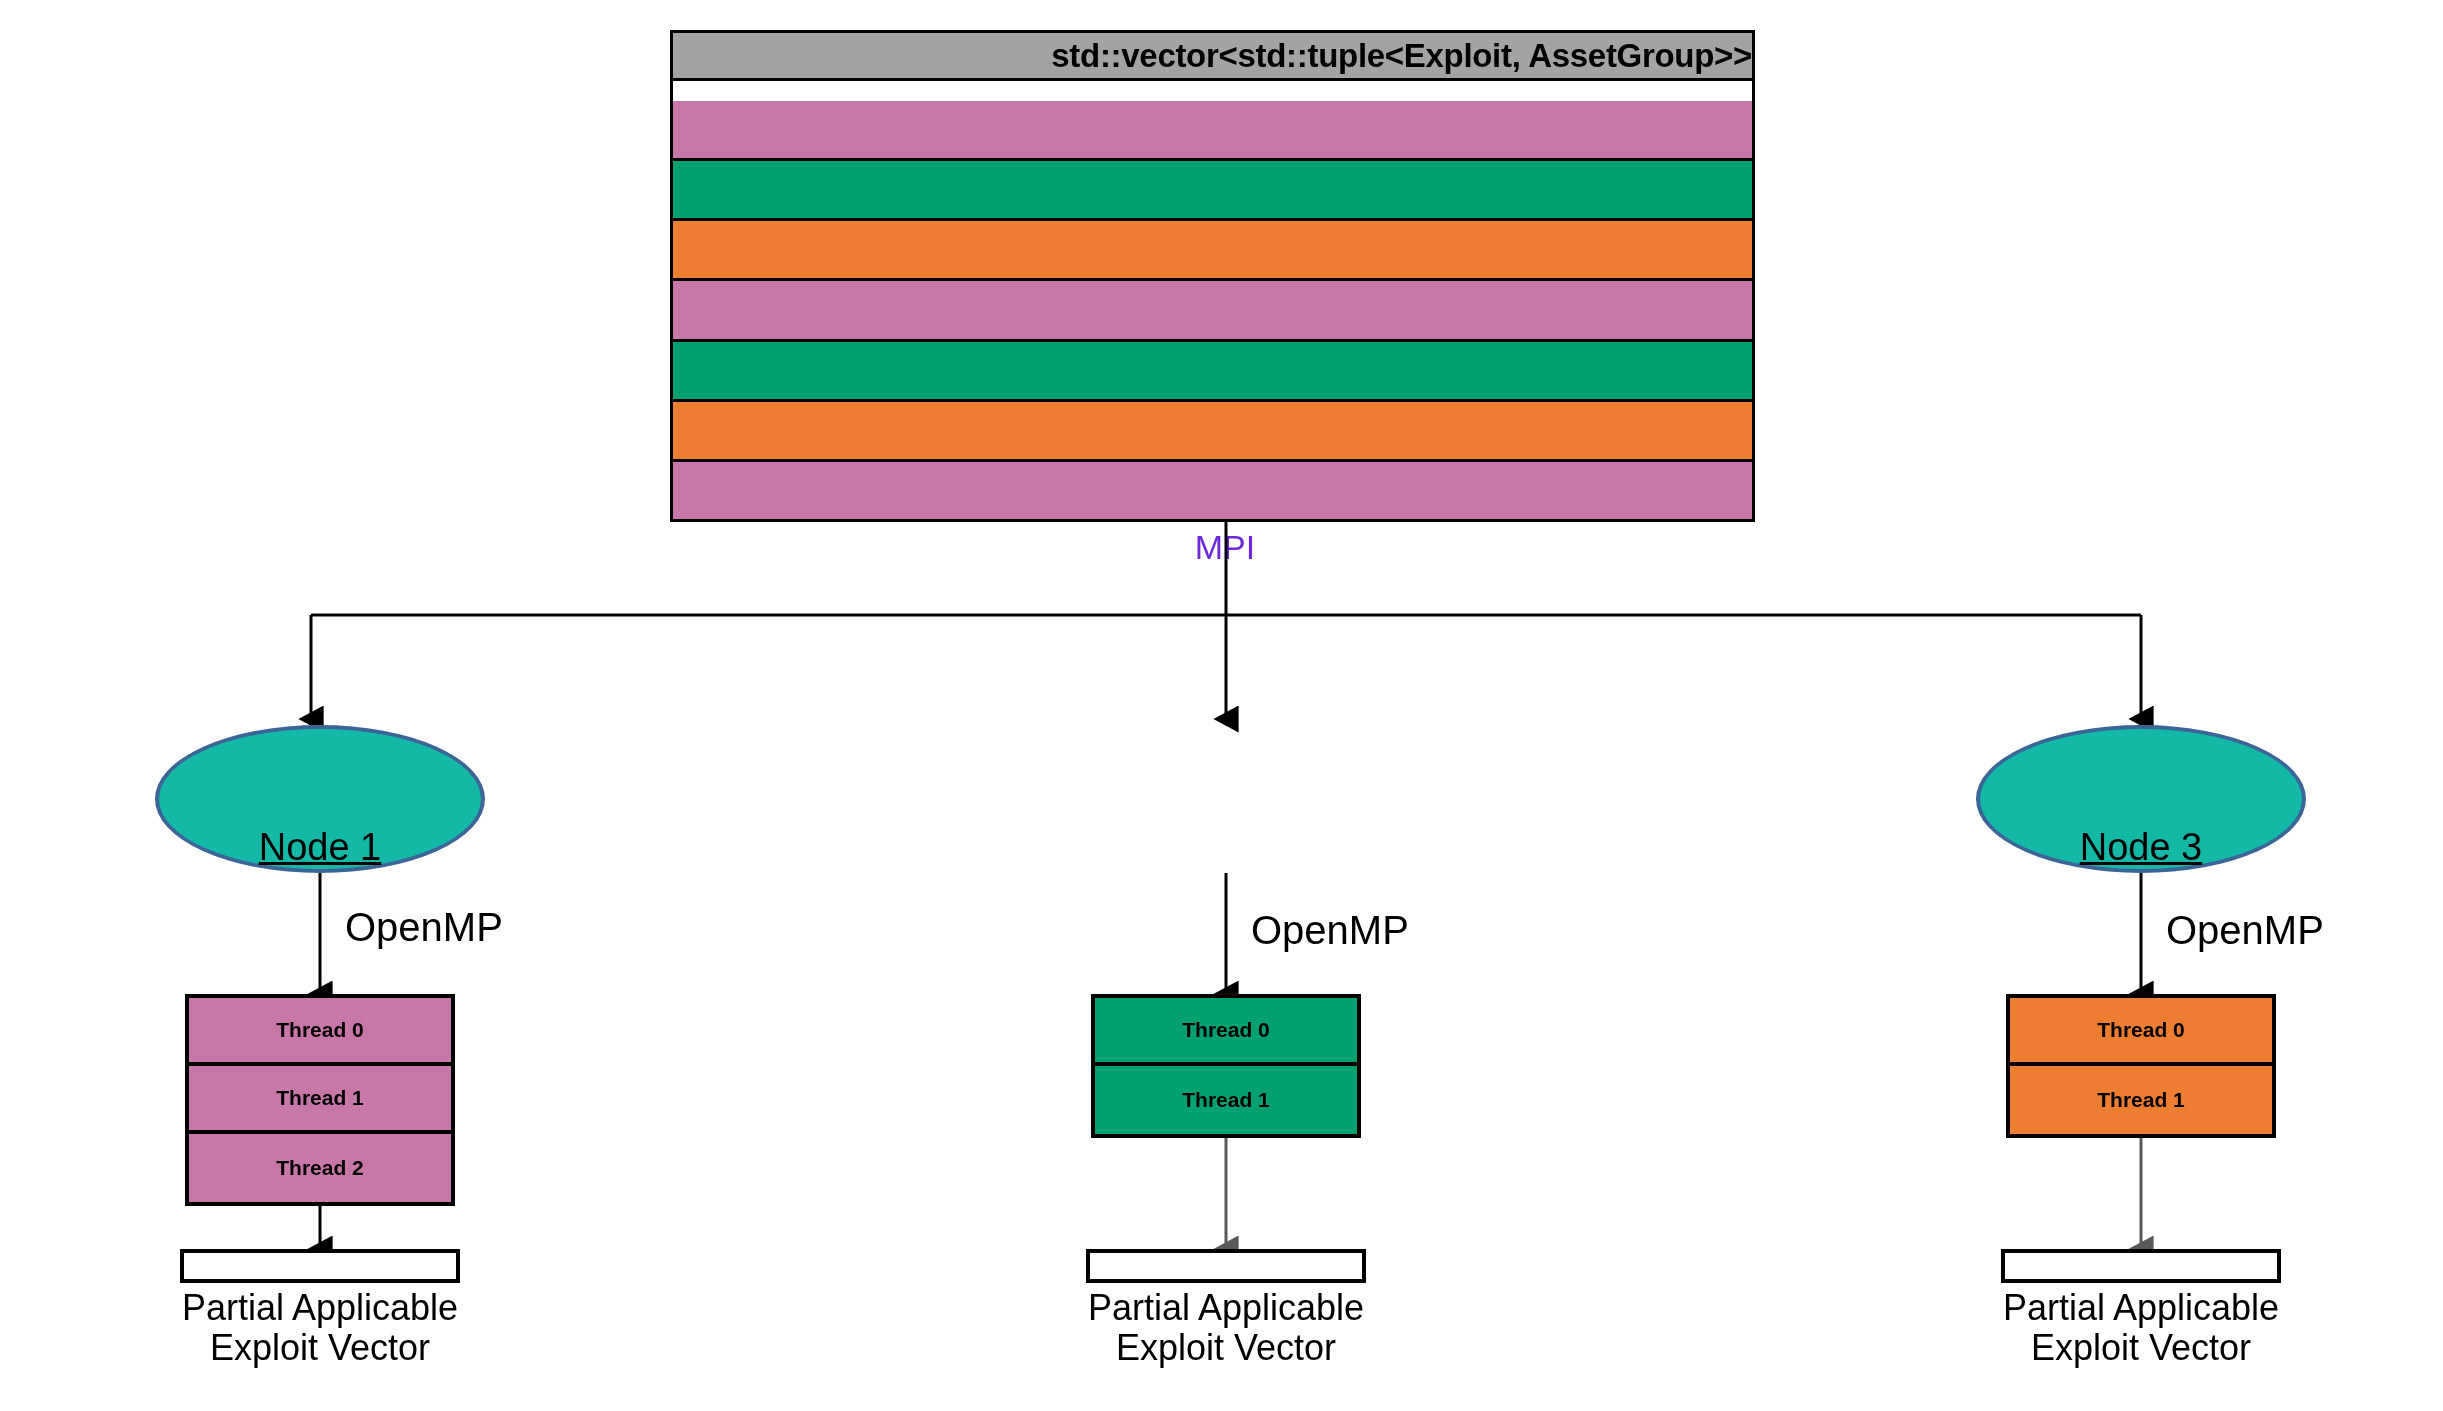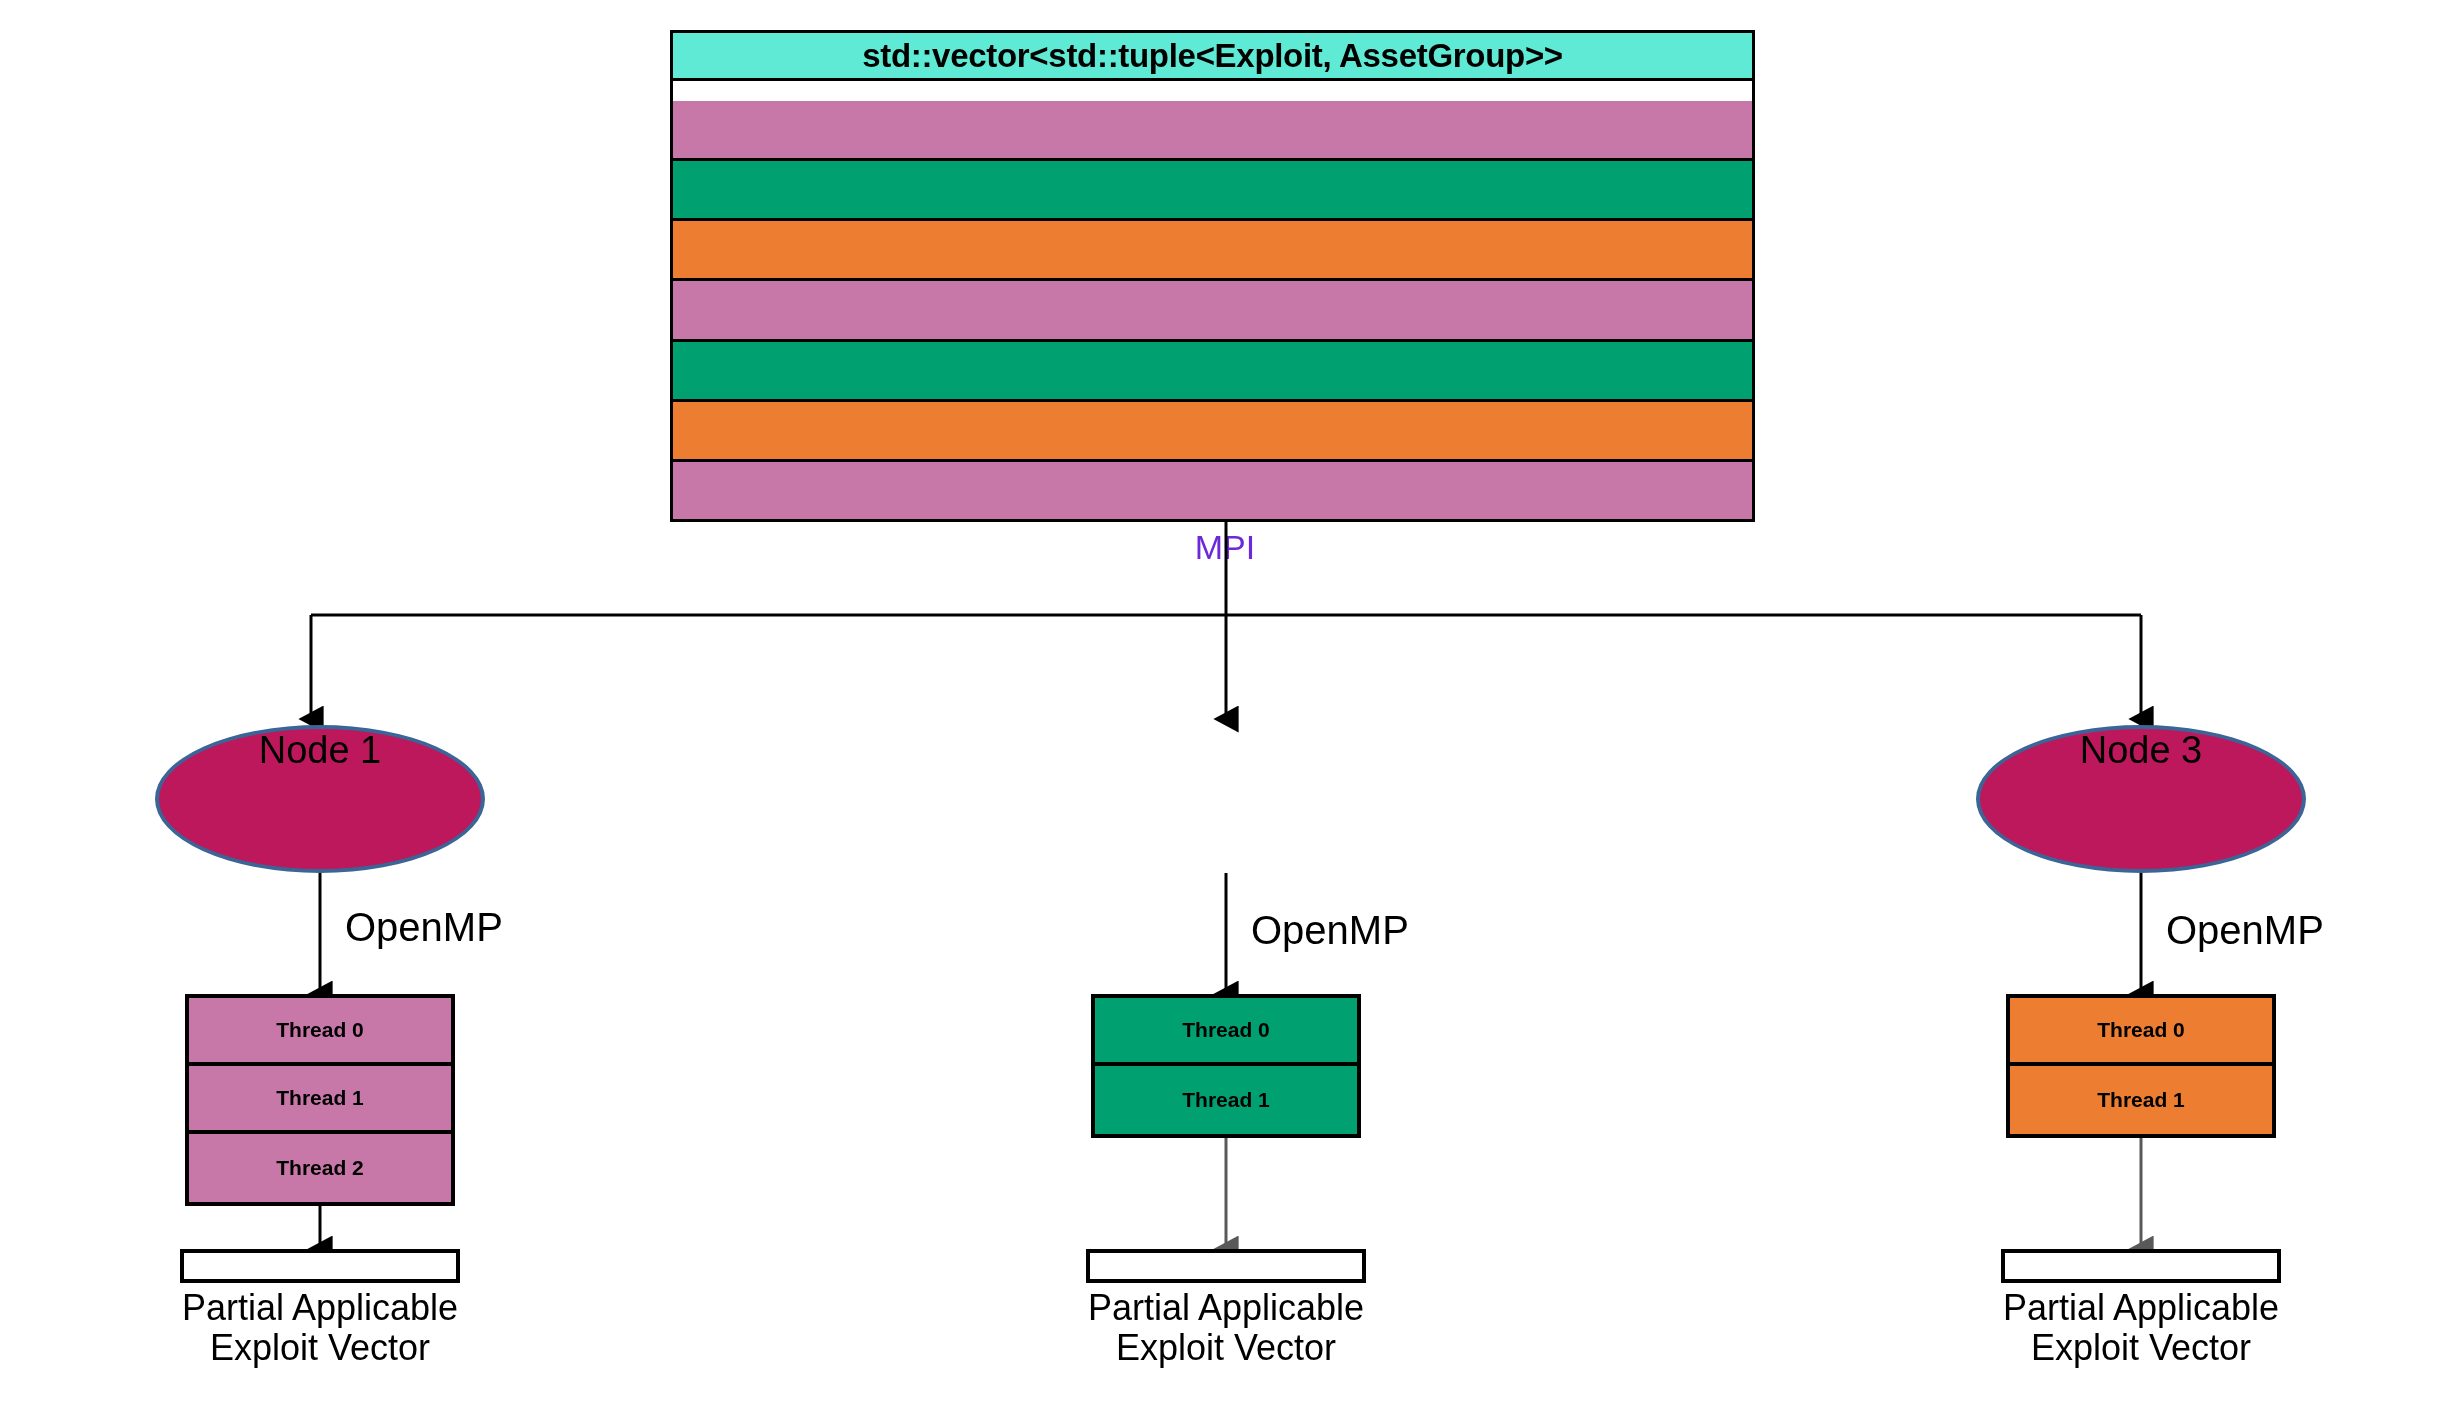--- a/index.html
+++ b/index.html
@@ -33,22 +33,22 @@
   .vector-header {
     position: absolute;
     left: 0;
     top: 0;
     width: 100%;
     height: 48px;
     box-sizing: border-box;
     border-bottom: 3px solid #000000;
     display: flex;
     align-items: center;
-    justify-content: center;
-    background: #5eead4;
+    justify-content: flex-end;
+    background: #a3a3a3;
   }
   .vector-header-text {
     font-size: 33px;
     font-weight: bold;
     letter-spacing: -0.3px;
     white-space: nowrap;
     color: #000000;
   }
   .vector-bands {
     position: absolute;
@@ -89,25 +89,26 @@
     pointer-events: none;
   }
 
   
   .node-ellipse {
     position: absolute;
     width: 330px;
     height: 148px;
     border: 4px solid #3B6597;
     border-radius: 50%;
-    background: #be185d;
-    box-sizing: border-box;
-    display: flex;
-    align-items: flex-start;
+    background: #14b8a6;
+    box-sizing: border-box;
+    display: flex;
+    align-items: flex-end;
     justify-content: center;
+    text-decoration: underline;
   }
   .node-ellipse-label {
     font-size: 38px;
     color: #000000;
   }
 
   
   .openmp-label {
     position: absolute;
     font-size: 40px;

